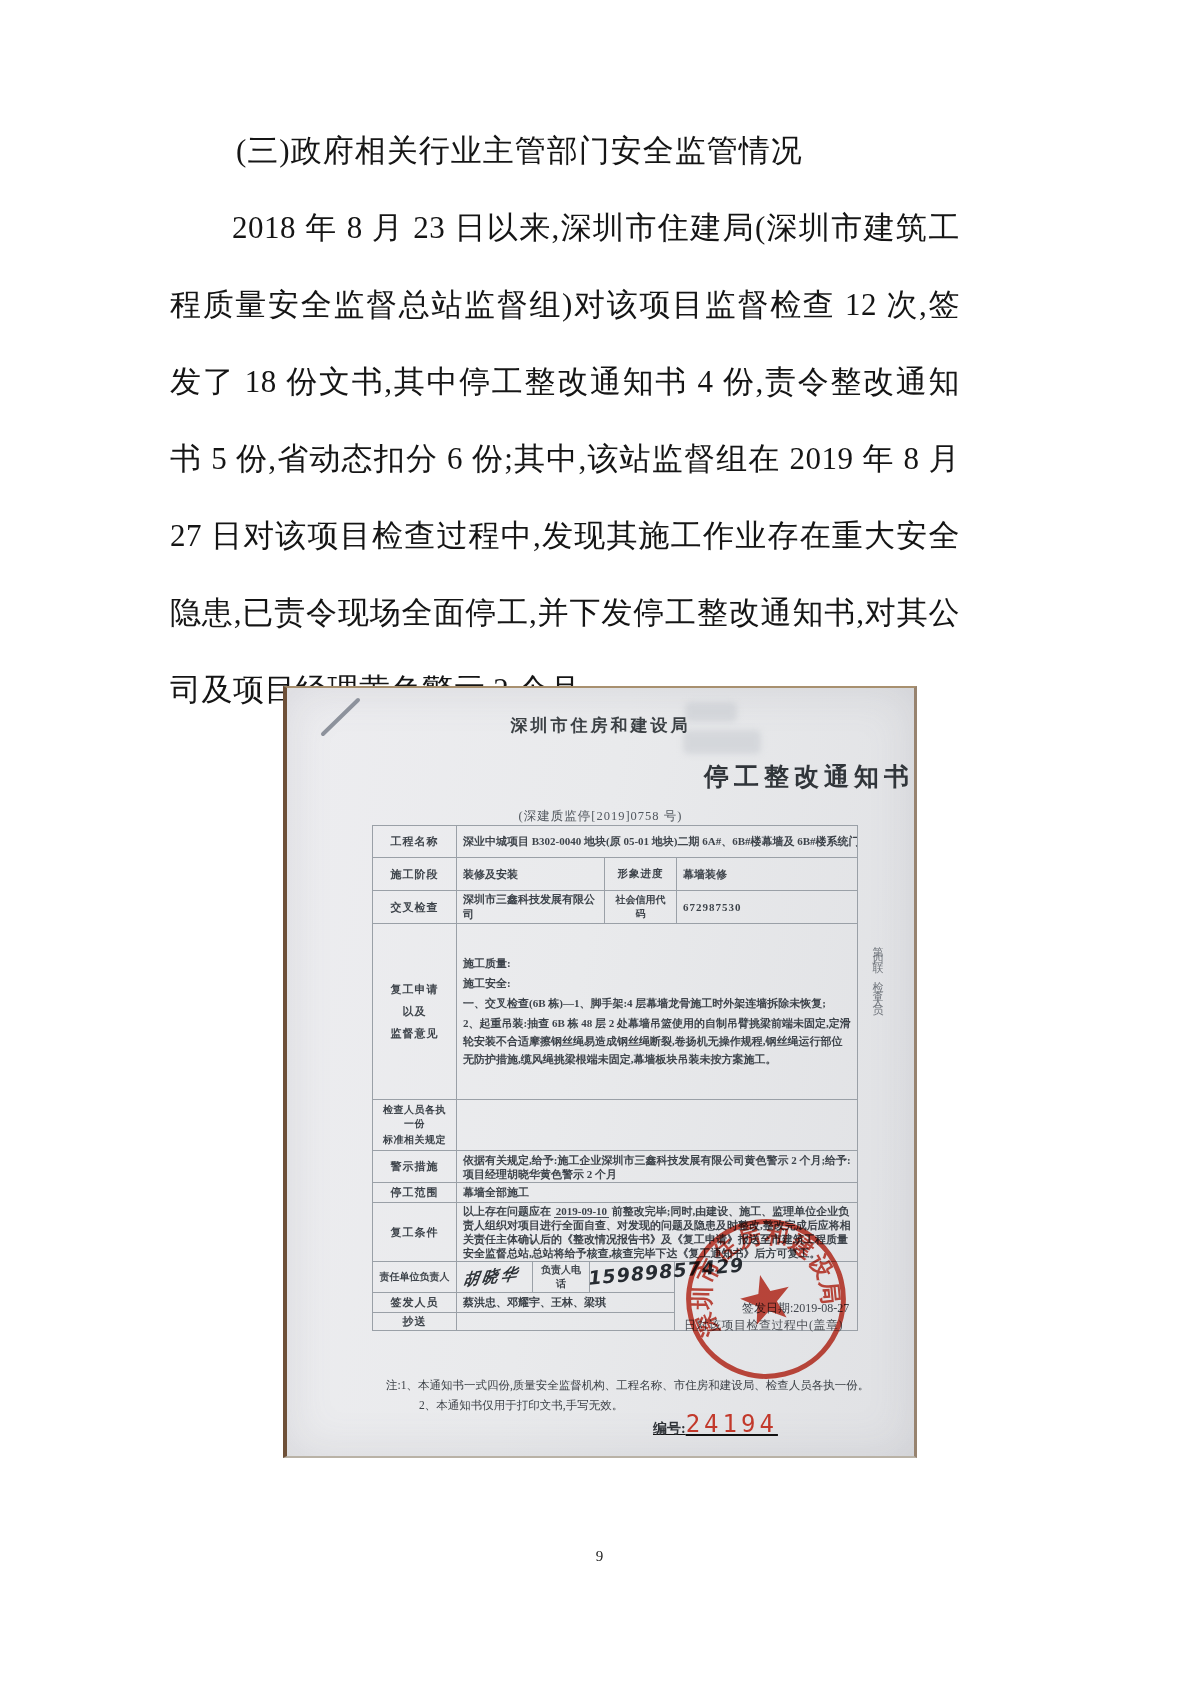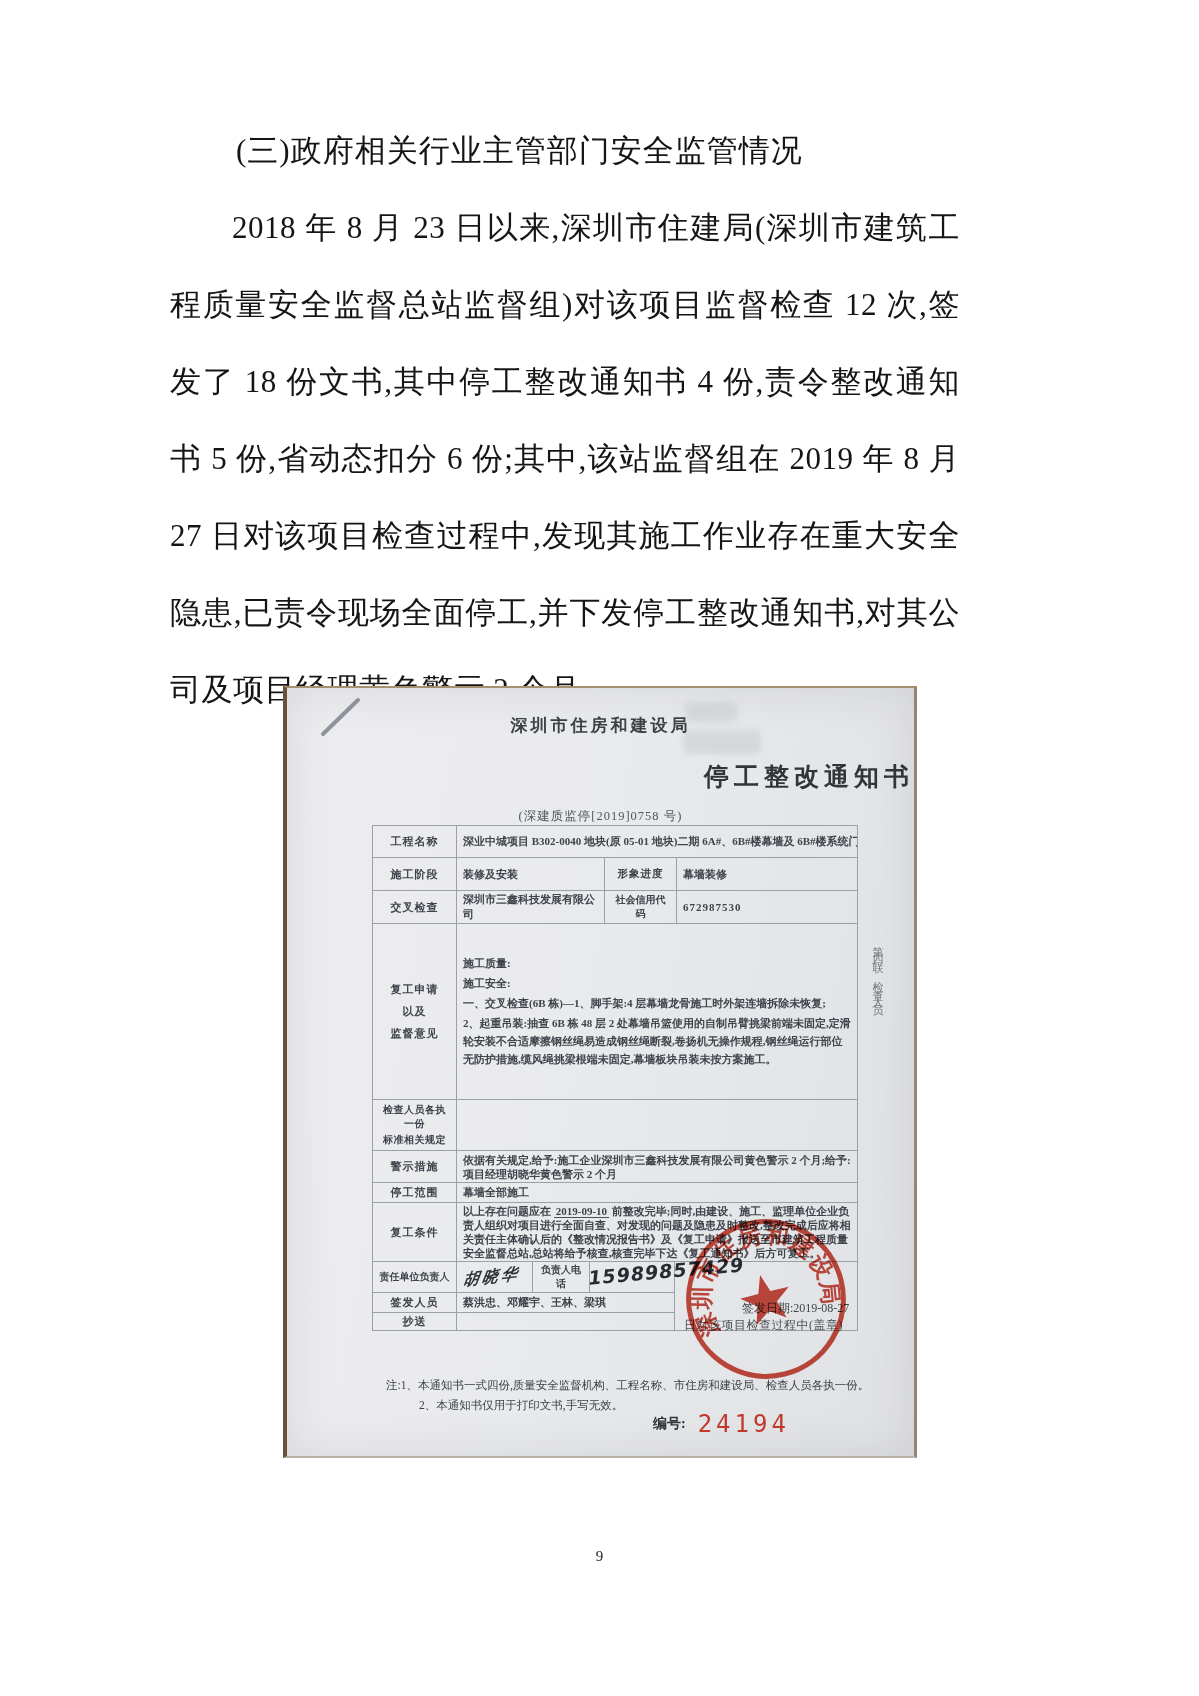--- a/index.html
+++ b/index.html
@@ -71,21 +71,21 @@
   .sign-date { position:absolute; left:455px; top:612px; font-size:12px;
            color:#3f444b; white-space:nowrap; z-index:2; }
   .stamp-note { position:absolute; left:397px; top:629px; font-size:12px;
            color:#4c5056; letter-spacing:0.5px; white-space:nowrap; z-index:2; }
 
   
   .notes { position:absolute; left:99px; top:687px; font-size:11.5px;
            line-height:20px; color:#3d4248; }
   .note-2 { padding-left:33px; }
   .serial { position:absolute; left:366px; top:722px; display:flex;
-            align-items:center; gap:12px; }
+            align-items:flex-end; gap:0;text-decoration:underline; }
   .serial-label { font-size:14px; font-weight:bold; color:#2f3338; }
   .serial-num { font-size:24px; letter-spacing:4px; color:#c2392b;
             font-family:"DejaVu Sans Mono",monospace; }
 
   .page-num { position:absolute; top:1548px; left:0; width:100%;
             text-align:center; font-size:15px; color:#222; }
 </style>
 </head>
 <body>
 

